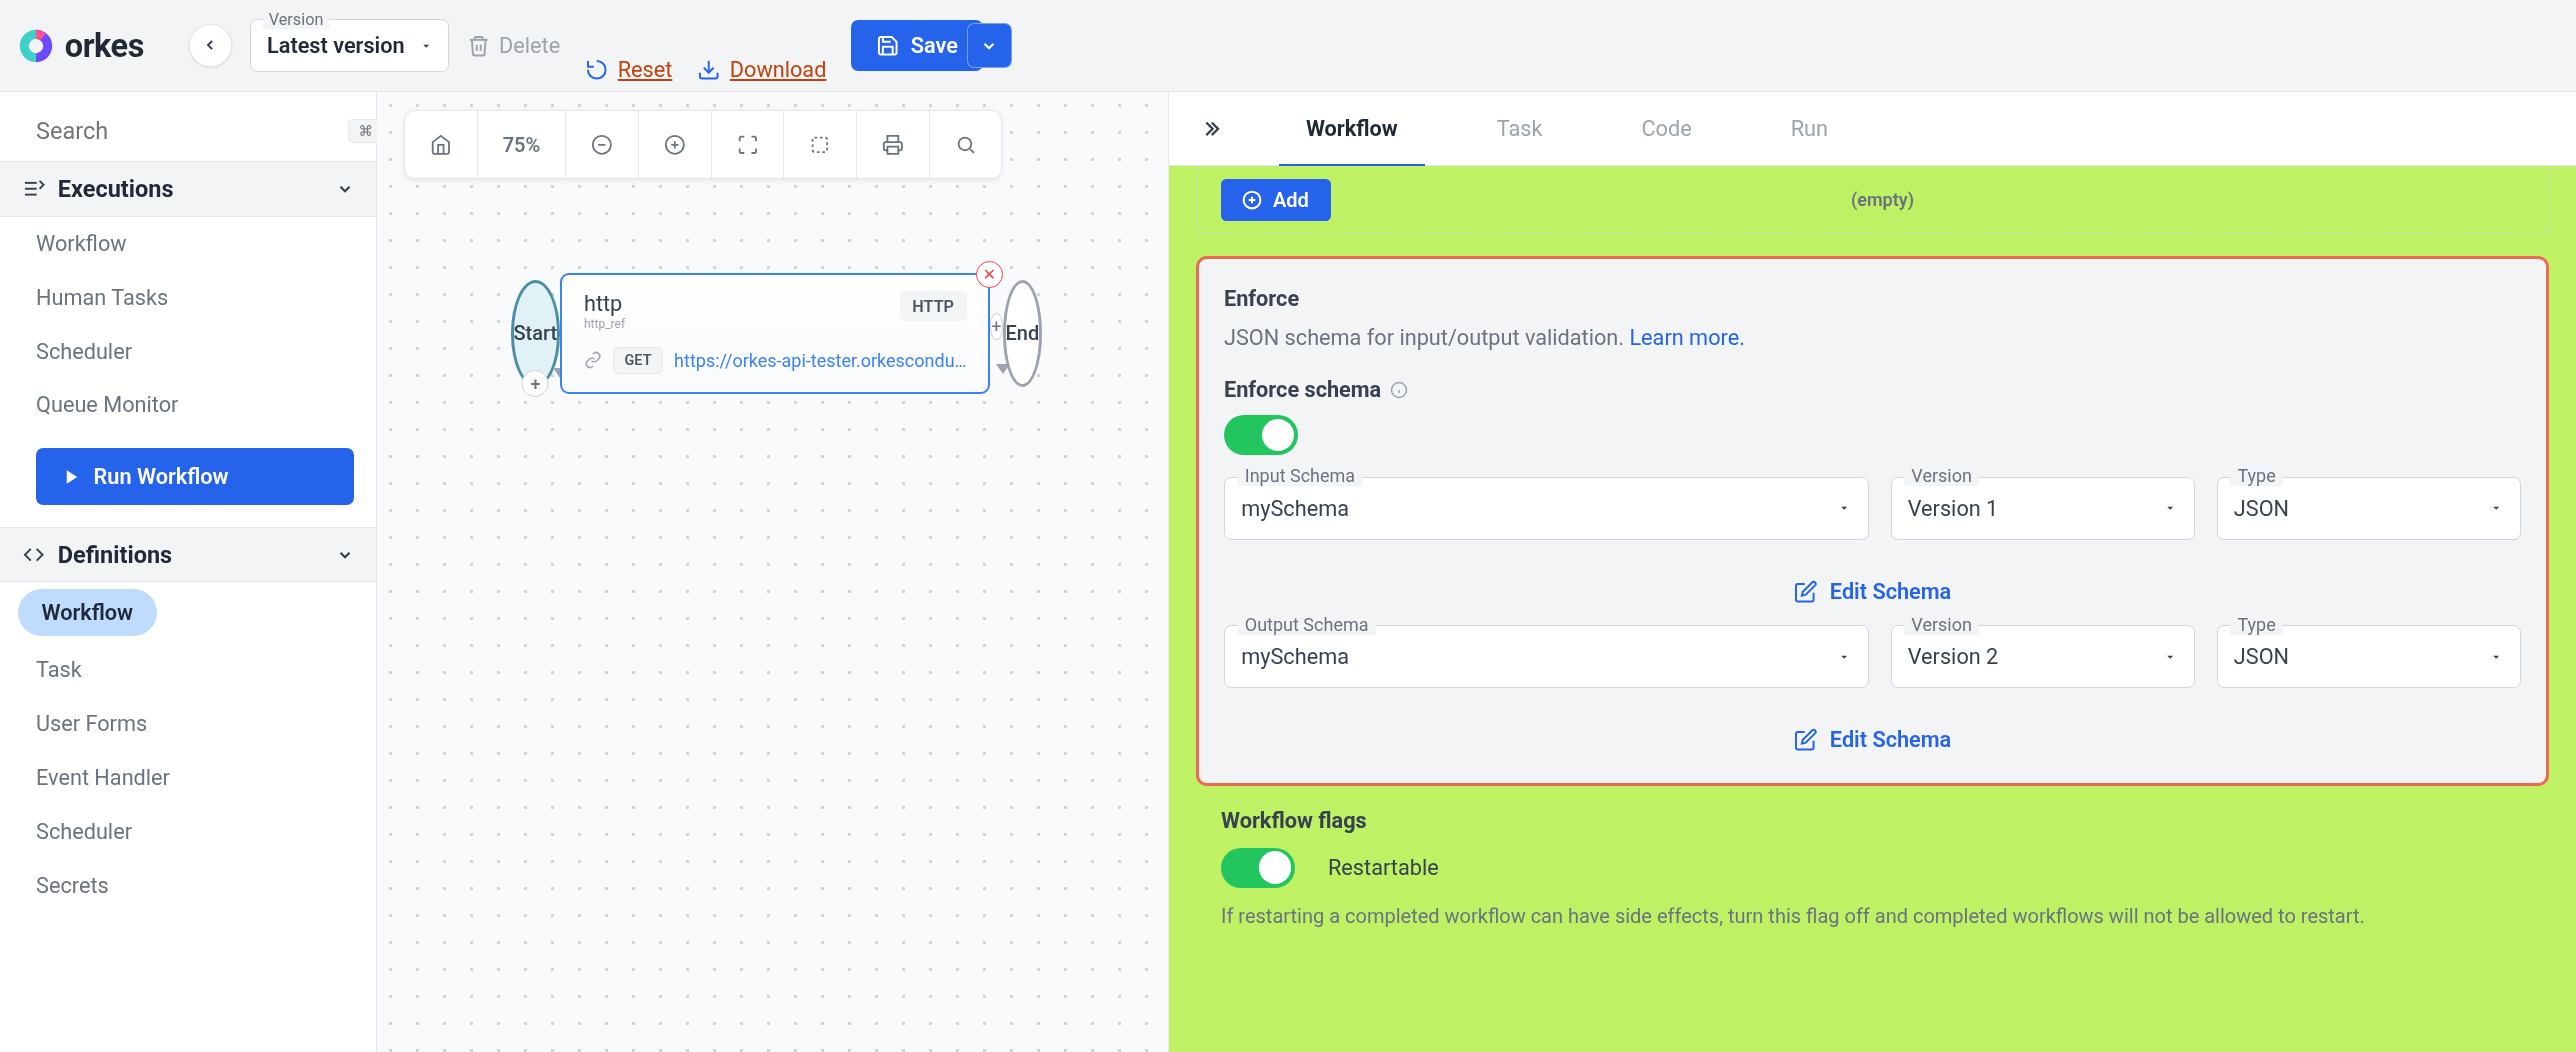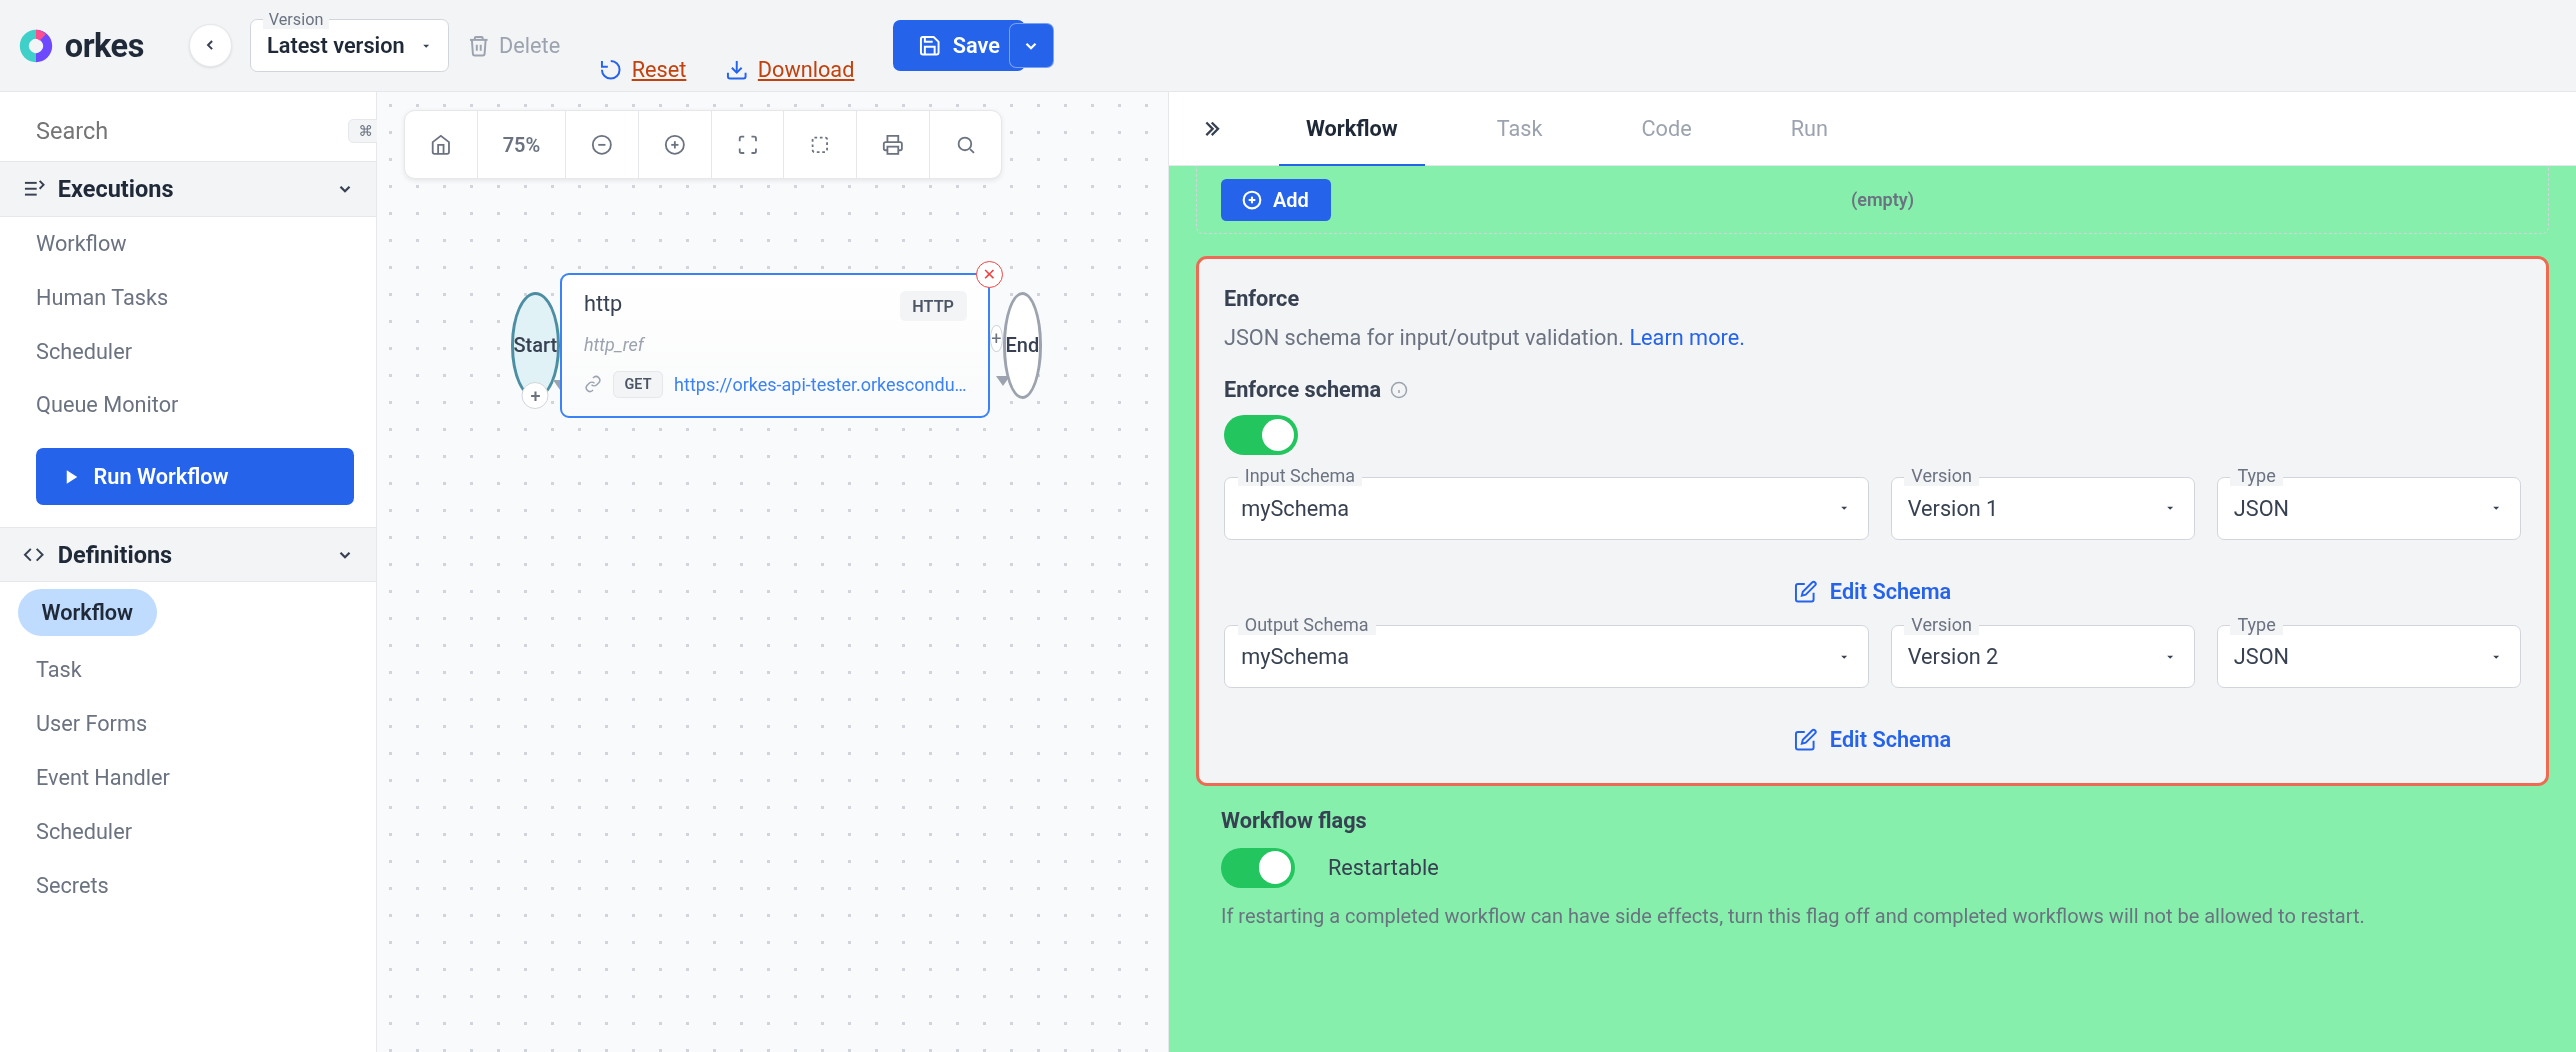--- a/index.html
+++ b/index.html
@@ -12,21 +12,21 @@
 .logo-svg { width: 36px; height: 36px; }
 .logo-text { font-size: 32.5px; font-weight: 700; color: #1f2937; letter-spacing: -0.5px; }
 .back-circle { width: 43px; height: 43px; border-radius: 50%; background: #fff; border: 0.9px solid #e5e7eb; display: flex; align-items: center; justify-content: center; box-shadow: 0 0.9px 2.7px rgba(0,0,0,.1); cursor: pointer; margin-left: 27px; }
 .crumbs { margin-left: 16.2px; flex: 1; }
 .crumb-row { font-size: 20px; color: #9ca3af; }
 .crumb-link { color: #3b82f6; }
 .page-title { font-size: 31px; font-weight: 700; color: #1f2937; margin-top: 1.8px; }
 .version-sel { position: relative; border: 0.9px solid #d1d5db; border-radius: 7.2px; padding: 12.6px 43px 12.6px 16.2px; background: #fff; font-size: 21.7px; font-weight: 600; color: #1f2937; }
 .version-label { position: absolute; top: -10.8px; left: 12.6px; background: #f3f4f6; padding: 0 5.4px; font-size: 16.2px; color: #6b7280; font-weight: 400; }
 .version-caret { position: absolute; right: 14.4px; top: 50%; transform: translateY(-50%); }
-.hdr-actions { display: flex; align-items: center; gap: 39px; }
+.hdr-actions { display: flex; align-items: center; gap: 25px; }
 .hdr-btn { display: flex; align-items: center; gap: 9px; font-size: 21.7px; cursor: pointer; }
 .hdr-btn.disabled { color: #9ca3af; }
 .hdr-btn.link { color: #c2410c; text-decoration: underline; margin-top: 48px; }
 .save-btn { background: #2563eb; color: #fff; padding: 12.6px 25px; border-radius: 7.2px; font-size: 21.7px; font-weight: 600; display: flex; align-items: center; gap: 10.8px; }
 .save-caret { background: #2563eb; color: #fff; padding: 12.6px 12.6px; border-radius: 7.2px; border: 1.8px solid rgba(255,255,255,0.4); margin-left: -16.2px; }
 
 
 .body { display: flex; flex: 1; overflow: hidden; }
 .sidebar { width: 377px; background: #fff; border-right: 0.9px solid #e5e7eb; display: flex; flex-direction: column; padding-top: 16.2px; }
 .search-row { display: flex; align-items: center; padding: 9px 21.7px 16.2px; gap: 14.4px; }
@@ -48,34 +48,34 @@
 .node-circle { width: 107px; height: 107px; border-radius: 50%; display: flex; align-items: center; justify-content: center; font-size: 20px; font-weight: 500; color: #374151; position: relative; }
 .node-start { border: 3.6px solid #4c8fa3; background: #e0f2f5; }
 .node-end { border: 3.6px solid #9ca3af; background: #fff; }
 .plus-dot { width: 27px; height: 27px; border-radius: 50%; background: #fff; border: 0.9px solid #d1d5db; display: flex; align-items: center; justify-content: center; font-size: 18px; color: #6b7280; position: absolute; bottom: -13.5px; left: 50%; transform: translateX(-50%); }
 .edge { width: 1.8px; height: 90px; background: #9ca3af; position: relative; }
 .edge::after { content:''; position:absolute; bottom:0; left:50%; transform:translateX(-50%); border-left:7.2px solid transparent; border-right:7.2px solid transparent; border-top:10.8px solid #9ca3af; }
 .task-card { width: 522px; background: linear-gradient(#fff,#f9fafb); border: 2.7px solid #3b82f6; border-radius: 9px; padding: 16.2px 21.7px 18px; position: relative; }
 .task-close { position: absolute; top: -14.4px; right: -14.4px; width: 27px; height: 27px; border-radius: 50%; background: #fff; border: 1.8px solid #ef4444; color: #ef4444; display: flex; align-items: center; justify-content: center; font-size: 16.2px; }
 .task-top { display: flex; justify-content: space-between; align-items: flex-start; }
 .task-name { font-size: 21.7px; color: #374151; }
-.task-ref { font-size: 18px; color: #9ca3af; margin-top: 18px; font-style: italic; }
+.task-ref { font-size: 12px; color: #9ca3af; margin-top: 1px; }
 .task-badge { background: #f3f4f6; padding: 5.4px 12.6px; border-radius: 5.4px; font-size: 16.2px; color: #4b5563; font-weight: 600; }
 .task-url-row { display: flex; align-items: center; gap: 10.8px; margin-top: 16.2px; }
 .method-badge { background: #f3f4f6; border: 0.9px solid #e5e7eb; padding: 3.6px 10.8px; border-radius: 5.4px; font-size: 14.4px; color: #4b5563; font-weight: 600; }
 .task-url { font-size: 18px; color: #3b82f6; white-space: nowrap; overflow: hidden; text-overflow: ellipsis; max-width: 343px; }
 .plus-below { width: 27px; height: 27px; border-radius: 50%; background: #fff; border: 0.9px solid #d1d5db; display: flex; align-items: center; justify-content: center; font-size: 18px; color: #6b7280; margin-top: -13.5px; z-index: 2; position: relative; }
 
 
 .right-panel { width: 1408px; background: #fff; border-left: 0.9px solid #e5e7eb; display: flex; flex-direction: column; overflow: hidden; }
 .rp-tabs { display: flex; align-items: center; border-bottom: 1.8px solid #e5e7eb; padding: 0 18px; gap: 45px; }
 .rp-collapse { padding: 21.7px 12.6px; cursor: pointer; }
 .rp-tab { padding: 23.5px 27px; font-size: 21.7px; color: #9ca3af; cursor: pointer; }
 .rp-tab.active { color: #1f2937; font-weight: 700; border-bottom: 3.6px solid #2563eb; margin-bottom: -1.8px; }
-.rp-body { flex: 1; overflow-y: auto; background: #86efac; padding: 0 27px 27px; }
+.rp-body { flex: 1; overflow-y: auto; background: #bef264; padding: 0 27px 27px; }
 .add-row { display: flex; align-items: center; justify-content: space-between; border: 1.8px dashed #d1d5db; border-top: none; border-radius: 0 0 7.2px 7.2px; padding: 12.6px 23.5px; margin-bottom: 21.7px; }
 .add-btn { background: #2563eb; color: #fff; padding: 9px 21.7px; border-radius: 5.4px; display: flex; align-items: center; gap: 10.8px; font-weight: 600; font-size: 20px; }
 .empty-txt { font-size: 18px; color: #6b7280; font-weight: 600; margin: 0 auto; }
 .schema-box { border: 3.6px solid #ee6a53; border-radius: 10.8px; padding: 27px 25px 31px; background: #f3f4f6; }
 .sec-title { font-size: 21.7px; font-weight: 700; color: #374151; margin-bottom: 14.4px; }
 .sec-desc { font-size: 21.7px; color: #6b7280; margin-bottom: 27px; }
 .sec-desc a { color: #2563eb; }
 .enforce-row { display: flex; align-items: center; gap: 9px; font-size: 21.7px; font-weight: 700; color: #374151; margin-bottom: 12.6px; }
 .toggle { width: 74px; height: 40px; background: #22c55e; border-radius: 902px; position: relative; cursor: pointer; }
 .toggle::after { content: ''; position: absolute; width: 32.5px; height: 32.5px; background: #fff; border-radius: 50%; top: 3.6px; right: 3.6px; }

